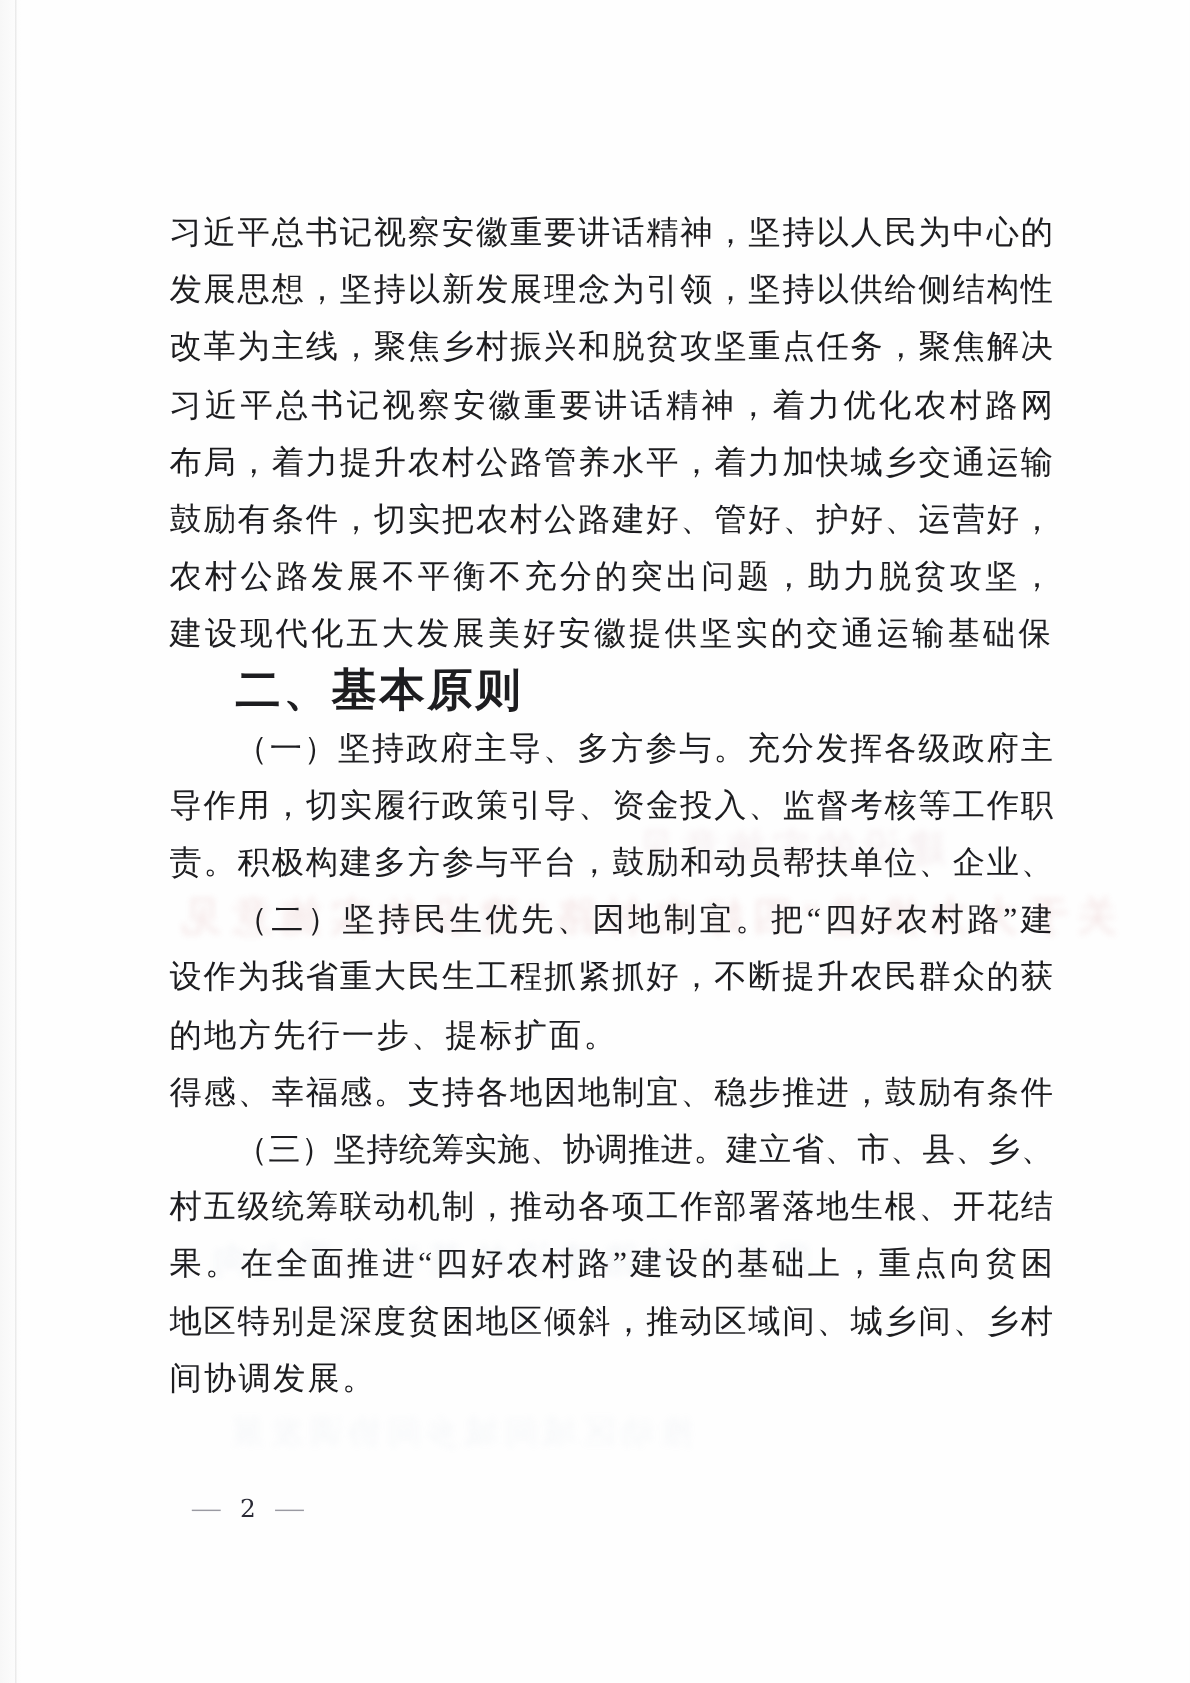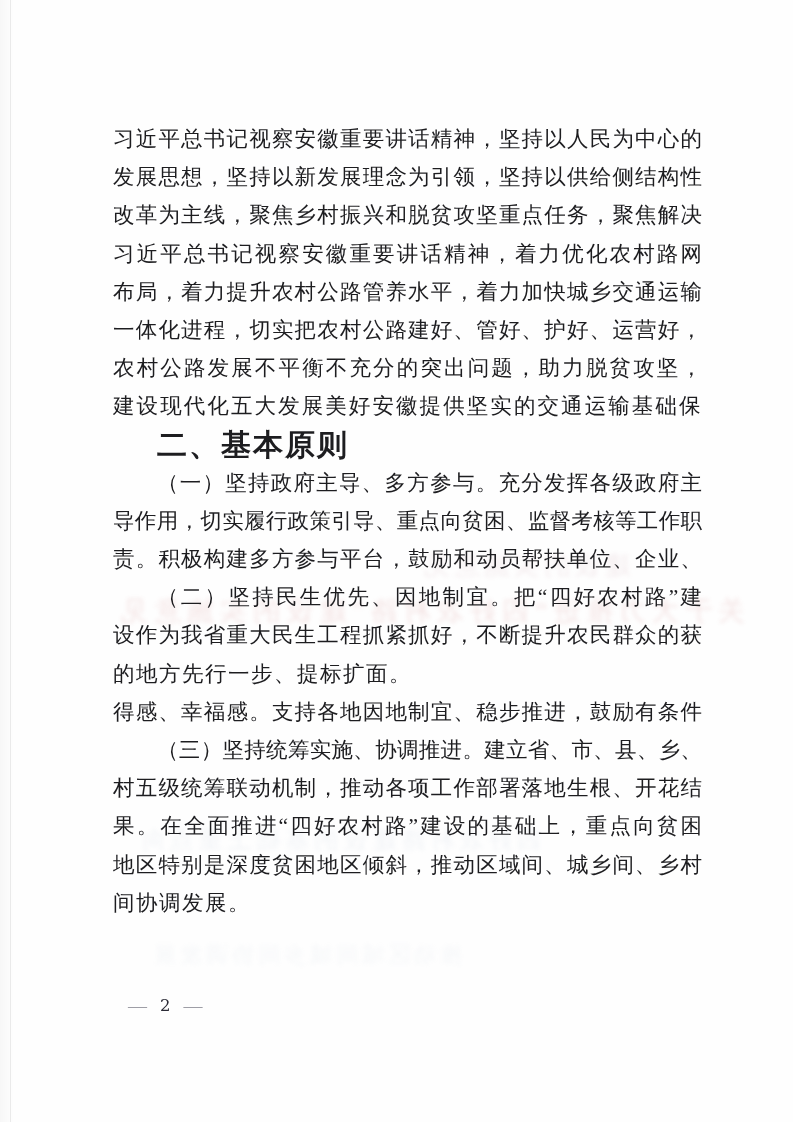--- a/index.html
+++ b/index.html
@@ -25,21 +25,21 @@
     top: 0;
     width: 1px;
     height: 100%;
     background: #e3e3e3;
     opacity: 0.7;
   }
   
   .doc-body {
     position: absolute;
     left: 113px;
-    top: 120px;
+    top: 136px;
     width: 589px;
     color: #1d1d20;
   }
   .paragraph { margin: 0; }
   .line {
     height: 38.2px;
     line-height: 38.2px;
     font-size: 21.5px;
     text-align: justify;
     text-align-last: justify;
@@ -105,30 +105,30 @@
     <div class="ghost ghost-3" style="color: rgb(159, 176, 197);">推动区域间城乡间协调发展</div>
   </div>
 
 <div class="doc-body" id="doc-body">
     <div class="paragraph body">
       <div class="line">习近平总书记视察安徽重要讲话精神，坚持以人民为中心的</div>
       <div class="line">发展思想，坚持以新发展理念为引领，坚持以供给侧结构性</div>
       <div class="line">改革为主线，聚焦乡村振兴和脱贫攻坚重点任务，聚焦解决</div>
       <div class="line">习近平总书记视察安徽重要讲话精神，着力优化农村路网</div>
       <div class="line">布局，着力提升农村公路管养水平，着力加快城乡交通运输</div>
-      <div class="line">一体化进程，切实把农村公路建好、管好、护好、运营好，</div>
+      <div class="line">鼓励有条件，切实把农村公路建好、管好、护好、运营好，</div>
       <div class="line">农村公路发展不平衡不充分的突出问题，助力脱贫攻坚，</div>
       <div class="line last">建设现代化五大发展美好安徽提供坚实的交通运输基础保障。</div>
     </div>
     <div class="paragraph heading">
       <div class="line indent last">二、基本原则</div>
     </div>
     <div class="paragraph body">
       <div class="line indent">（一）坚持政府主导、多方参与。充分发挥各级政府主</div>
-      <div class="line">导作用，切实履行政策引导、重点向贫困、监督考核等工作职</div>
+      <div class="line">导作用，切实履行政策引导、资金投入、监督考核等工作职</div>
       <div class="line">责。积极构建多方参与平台，鼓励和动员帮扶单位、企业、</div>
     </div>
     <div class="paragraph body">
       <div class="line indent">（二）坚持民生优先、因地制宜。把“四好农村路”建</div>
       <div class="line">设作为我省重大民生工程抓紧抓好，不断提升农民群众的获</div>
       <div class="line last">的地方先行一步、提标扩面。</div>
       <div class="line">得感、幸福感。支持各地因地制宜、稳步推进，鼓励有条件</div>
     </div>
     <div class="paragraph body">
       <div class="line indent">（三）坚持统筹实施、协调推进。建立省、市、县、乡、</div>

